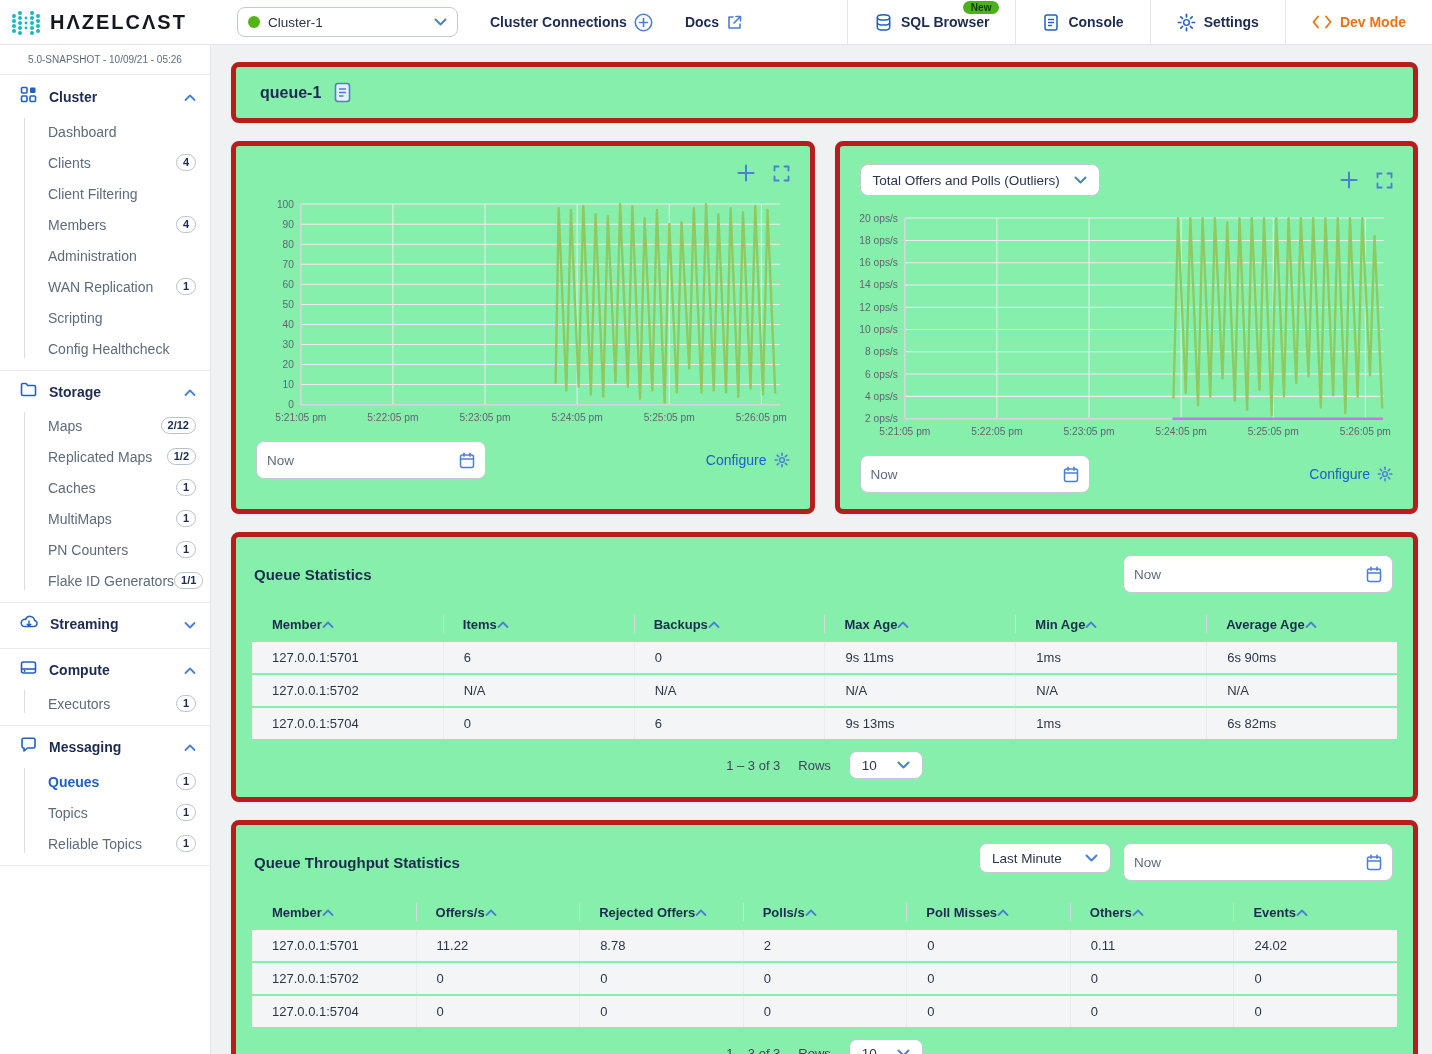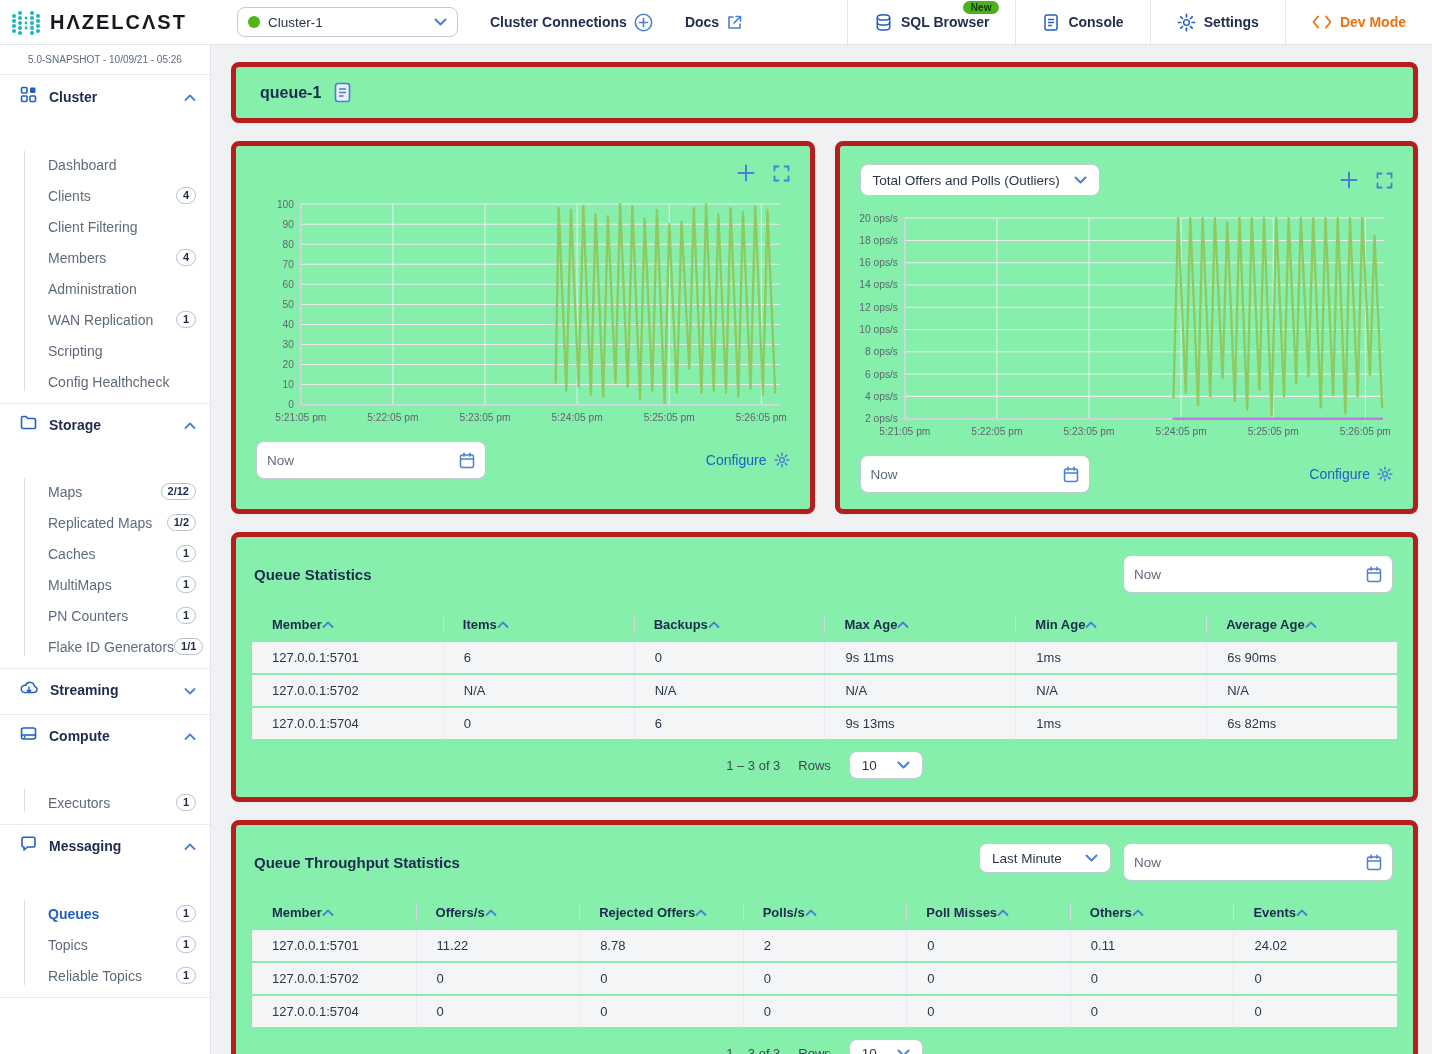--- a/index.html
+++ b/index.html
@@ -29,21 +29,21 @@
 
   
   .body-row { flex:1; display:flex; min-height:0; }
 
   
   .sidebar { width:211px; flex:none; background:#fff; border-right:1px solid #e2e5e9; overflow:hidden; }
   .version { font-size:10px; color:#5f6b7a; text-align:center; padding:9px 4px; border-bottom:1px solid #e8eaee; }
   .sb-section { border-bottom:1px solid #e8eaee; padding-bottom:6px; }
   .sb-head { display:flex; align-items:center; gap:12px; padding:11px 14px 9px 20px; cursor:pointer; }
   .sb-head .lbl { font-size:14px; font-weight:700; color:#1d2b4f; flex:1; }
-  .sb-items { list-style:none; position:relative;margin-top:33px; }
+  .sb-items { list-style:none; position:relative; }
   .sb-items::before { content:""; position:absolute; left:24px; top:2px; bottom:6px; width:1px; background:#dadee4; }
   .sb-item { display:flex; align-items:center; height:31px; padding:0 14px 0 48px; font-size:14px;
     color:#5f6b7a; cursor:pointer; }
   .sb-item .lbl { flex:1; white-space:nowrap; }
   .sb-item.active .lbl { color:#2160c0; font-weight:700; }
   .pill { border:1px solid #b9c0ca; border-radius:9px; font-size:11px; font-weight:700; color:#1d2b4f;
     padding:1px 6px; background:#fff; line-height:13px; }
 
   
   .main { flex:1; overflow:hidden; padding:17px 14px 14px 20px; background:#eff1f3; }

